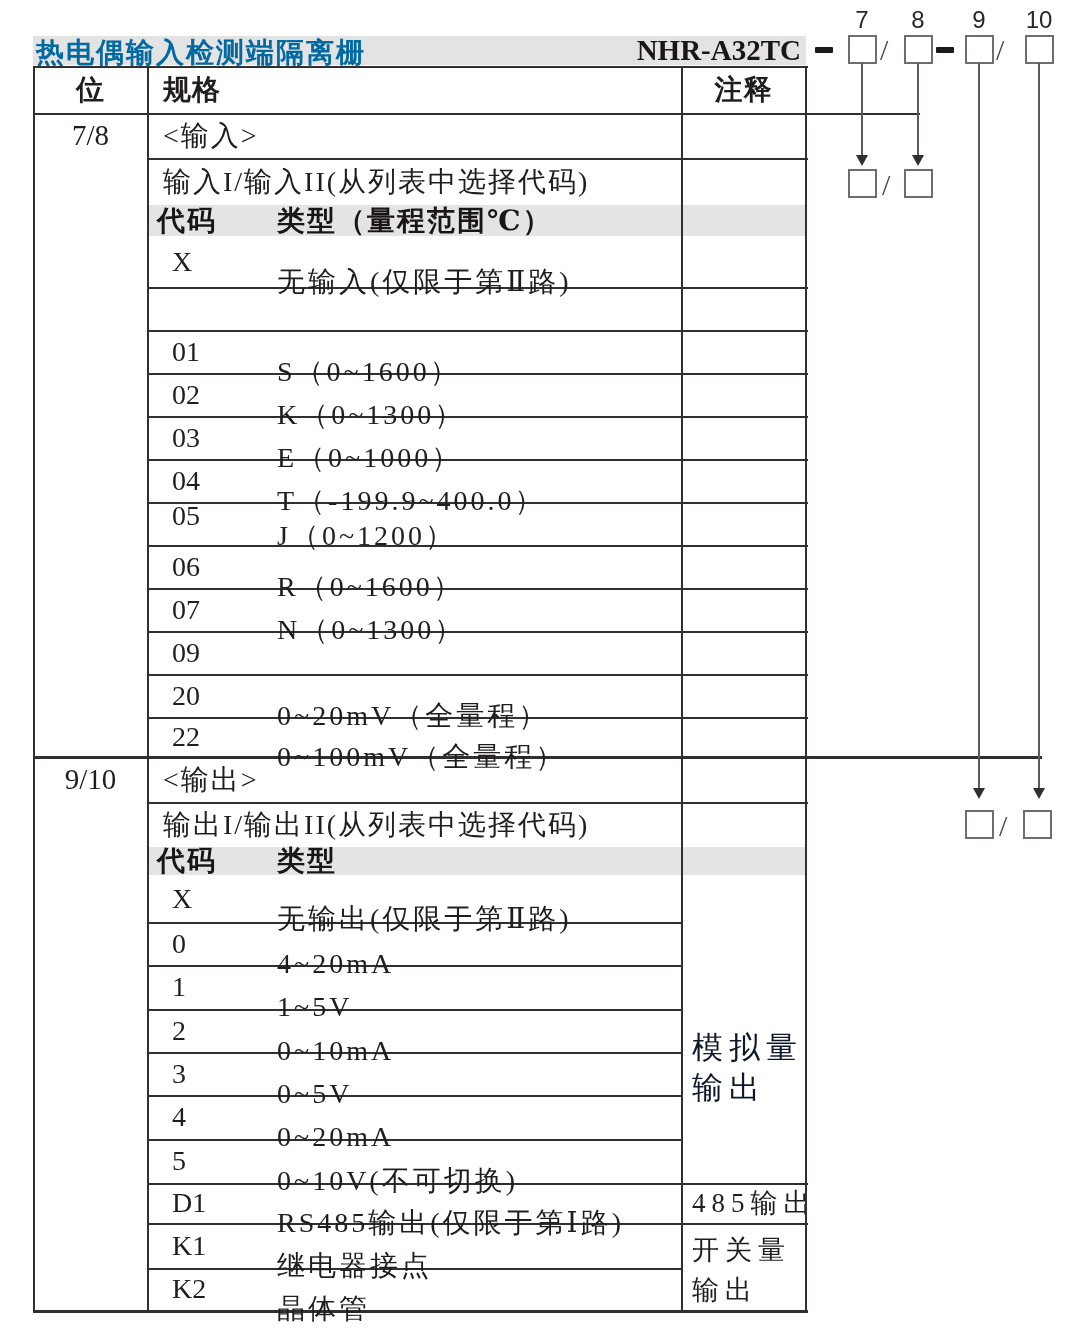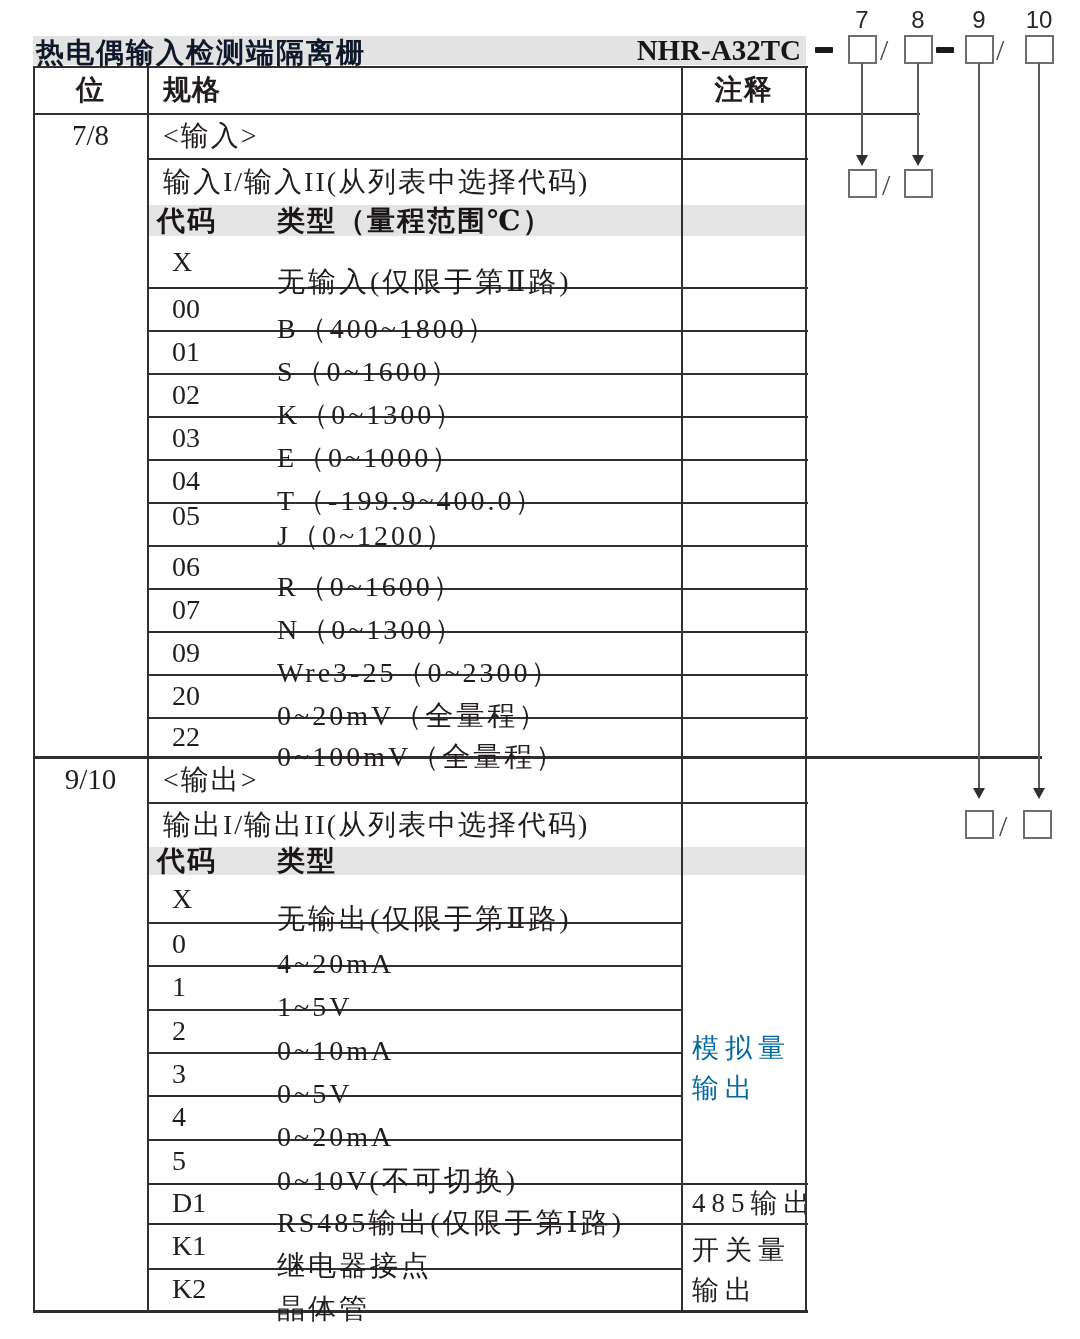--- a/index.html
+++ b/index.html
@@ -8,38 +8,38 @@
   .hline,.vline{position:absolute;background:#332e2f;}
   .leader{position:absolute;width:2px;background:#5d5859;}
   .arrow{position:absolute;width:0;height:0;border-left:6px solid transparent;
          border-right:6px solid transparent;border-top:11px solid #332e2f;}
   .obox{position:absolute;width:29px;height:29px;border:2px solid #716d6e;background:#fff;box-sizing:border-box;}
   .digit{position:absolute;font-family:"Liberation Sans",sans-serif;font-size:24px;color:#2b2728;
          transform:translateX(-50%);}
   .slash{position:absolute;font-size:30px;color:#4a4546;font-weight:400;}
   .odash{position:absolute;width:18px;height:6px;background:#1d191a;border-radius:1px;}
   .titlebar{position:absolute;left:33px;top:36px;width:773px;height:29px;background:#e3e3e3;}
-  .product{position:absolute;left:3px;top:-2px;font-size:28px;font-weight:bold;letter-spacing:2px;white-space:nowrap;color:#0f172a;}
+  .product{position:absolute;left:3px;top:-2px;font-size:28px;font-weight:bold;letter-spacing:2px;white-space:nowrap;color:#0369a1;}
   .model{position:absolute;right:5px;top:-2px;font-size:29px;font-weight:bold;white-space:nowrap;color:#1a1617;}
   .cell{position:absolute;display:flex;align-items:center;font-size:28px;white-space:nowrap;}
   .center{justify-content:center;}
   .hdr{font-weight:bold;letter-spacing:1px;}
   .poslab{font-size:29px;}
   .grp{letter-spacing:2px;}
   .hint{letter-spacing:2px;}
   .band{position:absolute;left:148px;width:658px;background:#e4e4e4;}
   .band span{position:absolute;top:50%;transform:translateY(-50%);font-weight:bold;font-size:28px;
              letter-spacing:2px;white-space:nowrap;color:#1a1617;}
   .bcode{left:9px;}
   .btype{left:129px;}
   .trow{position:absolute;left:148px;width:658px;}
   .trow span{position:absolute;top:50%;transform:translateY(-50%);font-size:28px;white-space:nowrap;}
   .rcode{left:24px;}
   .rtype{left:129px;letter-spacing:3px;margin-top:20px;}
-  .note{position:absolute;color:#0369a1;font-size:27px;letter-spacing:6px;white-space:nowrap;}
+  .note{position:absolute;color:#0f172a;font-size:31px;letter-spacing:6px;white-space:nowrap;}
   .note div{height:40px;line-height:40px;}
   .notecell{position:absolute;display:flex;flex-direction:column;justify-content:flex-end;
             font-size:27px;letter-spacing:6px;white-space:nowrap;}
   .notecell div{line-height:40px;}
 </style>
 </head>
 <body>
 
 <div id="page">
 
@@ -133,24 +133,20 @@
     <div class="leader" style="left: 978px; top: 63px; height: 726px;"></div>
     <div class="leader" style="left: 1038px; top: 63px; height: 726px;"></div>
     <div class="arrow" style="left: 856px; top: 155px;"></div>
     <div class="arrow" style="left: 912px; top: 155px;"></div>
     <div class="arrow" style="left: 973px; top: 788px;"></div>
     <div class="arrow" style="left: 1033px; top: 788px;"></div>
     <div class="trow" style="top: 236px; height: 51px;">
       <span class="rcode">X</span>
       <span class="rtype">无输入(仅限于第Ⅱ路)</span>
     </div>
-    <div class="trow" style="top: 287px; height: 43px;">
-      <span class="rcode">00</span>
-      <span class="rtype">B（400~1800）</span>
-    </div>
     <div class="trow" style="top: 330px; height: 43px;">
       <span class="rcode">01</span>
       <span class="rtype">S（0~1600）</span>
     </div>
     <div class="trow" style="top: 373px; height: 43px;">
       <span class="rcode">02</span>
       <span class="rtype">K（0~1300）</span>
     </div>
     <div class="trow" style="top: 416px; height: 43px;">
       <span class="rcode">03</span>
@@ -167,21 +163,20 @@
     <div class="trow" style="top: 545px; height: 43px;">
       <span class="rcode">06</span>
       <span class="rtype">R（0~1600）</span>
     </div>
     <div class="trow" style="top: 588px; height: 43px;">
       <span class="rcode">07</span>
       <span class="rtype">N（0~1300）</span>
     </div>
     <div class="trow" style="top: 631px; height: 43px;">
       <span class="rcode">09</span>
-      <span class="rtype">Wre3-25（0~2300）</span>
     </div>
     <div class="trow" style="top: 674px; height: 43px;">
       <span class="rcode">20</span>
       <span class="rtype">0~20mV（全量程）</span>
     </div>
     <div class="trow" style="top: 717px; height: 40px;">
       <span class="rcode">22</span>
       <span class="rtype">0~100mV（全量程）</span>
     </div>
     <div class="trow" style="top: 875px; height: 47px;">

